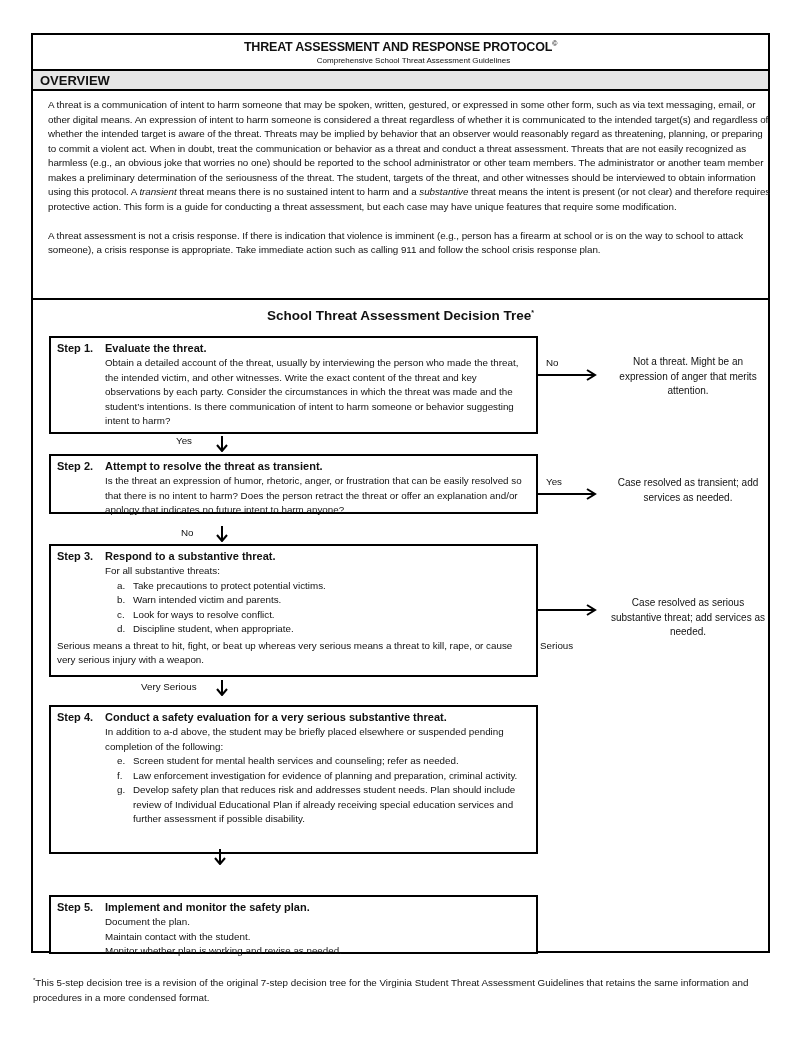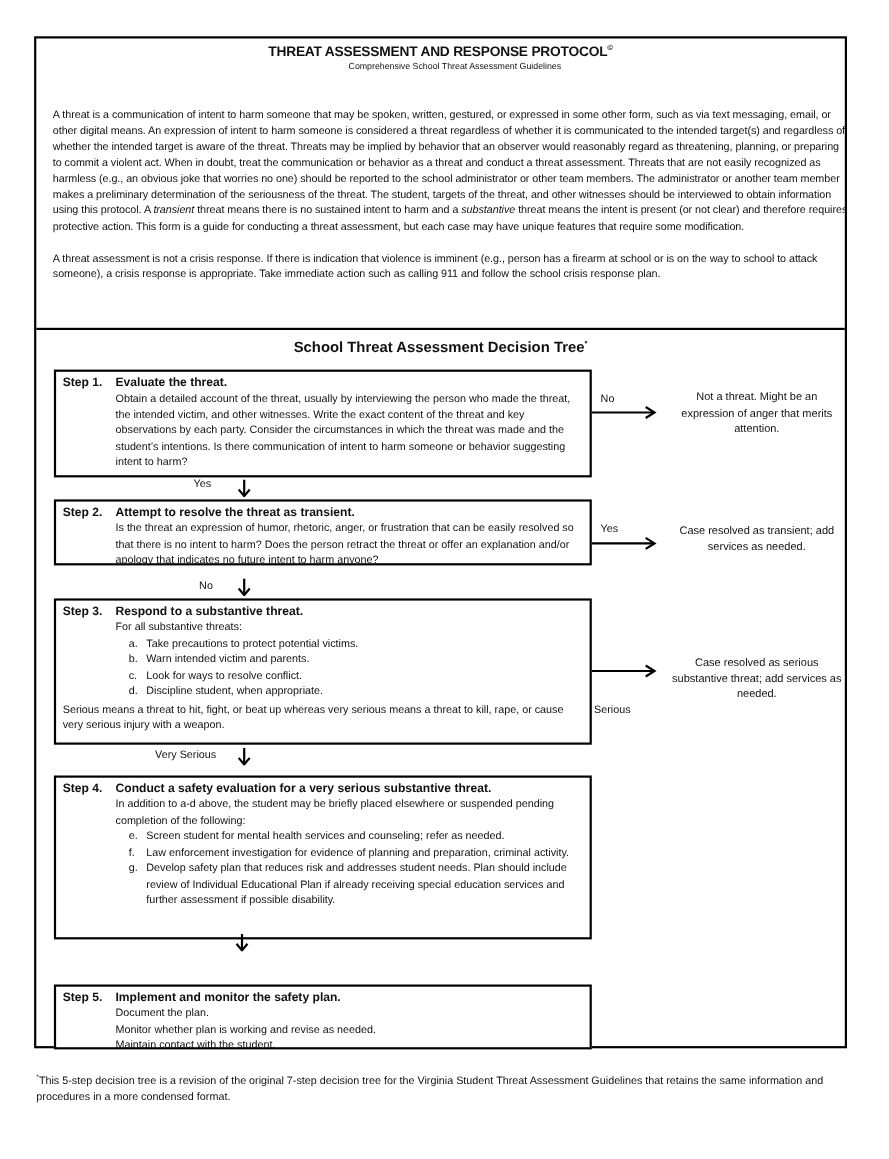--- a/index.html
+++ b/index.html
@@ -45,20 +45,23 @@
 </head>
 <body>
 
 <div class="page-frame">
 
   <div class="header">
     <div class="title"><span>THREAT ASSESSMENT AND RESPONSE PROTOCOL</span><sup>©</sup></div>
     <div class="subtitle">Comprehensive School Threat Assessment Guidelines</div>
   </div>
 
+  <div class="overview-bar">
+    <span>OVERVIEW</span>
+  </div>
 
   <div class="overview-text">
     <p><span>A threat is a communication of intent to harm someone that may be spoken, written, gestured, or expressed in some other form, such as via text messaging, email, or other digital means. An expression of intent to harm someone is considered a threat regardless of whether it is communicated to the intended target(s) and regardless of whether the intended target is aware of the threat. Threats may be implied by behavior that an observer would reasonably regard as threatening, planning, or preparing to commit a violent act. When in doubt, treat the communication or behavior as a threat and conduct a threat assessment. Threats that are not easily recognized as harmless (e.g., an obvious joke that worries no one) should be reported to the school administrator or other team members. The administrator or another team member makes a preliminary determination of the seriousness of the threat. The student, targets of the threat, and other witnesses should be interviewed to obtain information using this protocol. A </span><i>transient</i><span> threat means there is no sustained intent to harm and a </span><i>substantive</i><span> threat means the intent is present (or not clear) and therefore requires protective action. This form is a guide for conducting a threat assessment, but each case may have unique features that require some modification.</span></p>
     <p>A threat assessment is not a crisis response. If there is indication that violence is imminent (e.g., person has a firearm at school or is on the way to school to attack someone), a crisis response is appropriate. Take immediate action such as calling 911 and follow the school crisis response plan.</p>
   </div>
 
   <div class="tree-divider"></div>
 
   <div class="tree-title"><span>School Threat Assessment Decision Tree</span><sup>*</sup></div>
 
@@ -135,22 +138,22 @@
   </div>
   <svg class="down-arrow" style="left:180px;top:814px;" viewBox="0 0 14 16">
       <line x1="7" y1="0" x2="7" y2="14" stroke="#000" stroke-width="2"></line>
       <polyline points="2,9 7,15 12,9" fill="none" stroke="#000" stroke-width="2"></polyline>
     </svg>
 
   <div class="step" style="top:830px;height:59px;margin-top:30px;">
     <div class="head"><span class="num">Step 5.</span><span>Implement and monitor the safety plan.</span></div>
     <div class="body">
       <div>Document the plan.</div>
+      <div>Maintain contact with the student.</div>
       <div>Monitor whether plan is working and revise as needed.</div>
-      <div>Maintain contact with the student.</div>
     </div>
   </div>
 
   <div class="side-label" style="left:513px;top:322px;">No</div>
   <svg class="side-arrow" style="left:505px;top:333px;" viewBox="0 0 60 14">
       <line x1="0" y1="7" x2="56" y2="7" stroke="#000" stroke-width="2"></line>
       <polyline points="49,2 57,7 49,12" fill="none" stroke="#000" stroke-width="2"></polyline>
     </svg>
   <div class="outcome" style="top:320px;">Not a threat. Might be an expression of anger that merits attention.</div>
 

